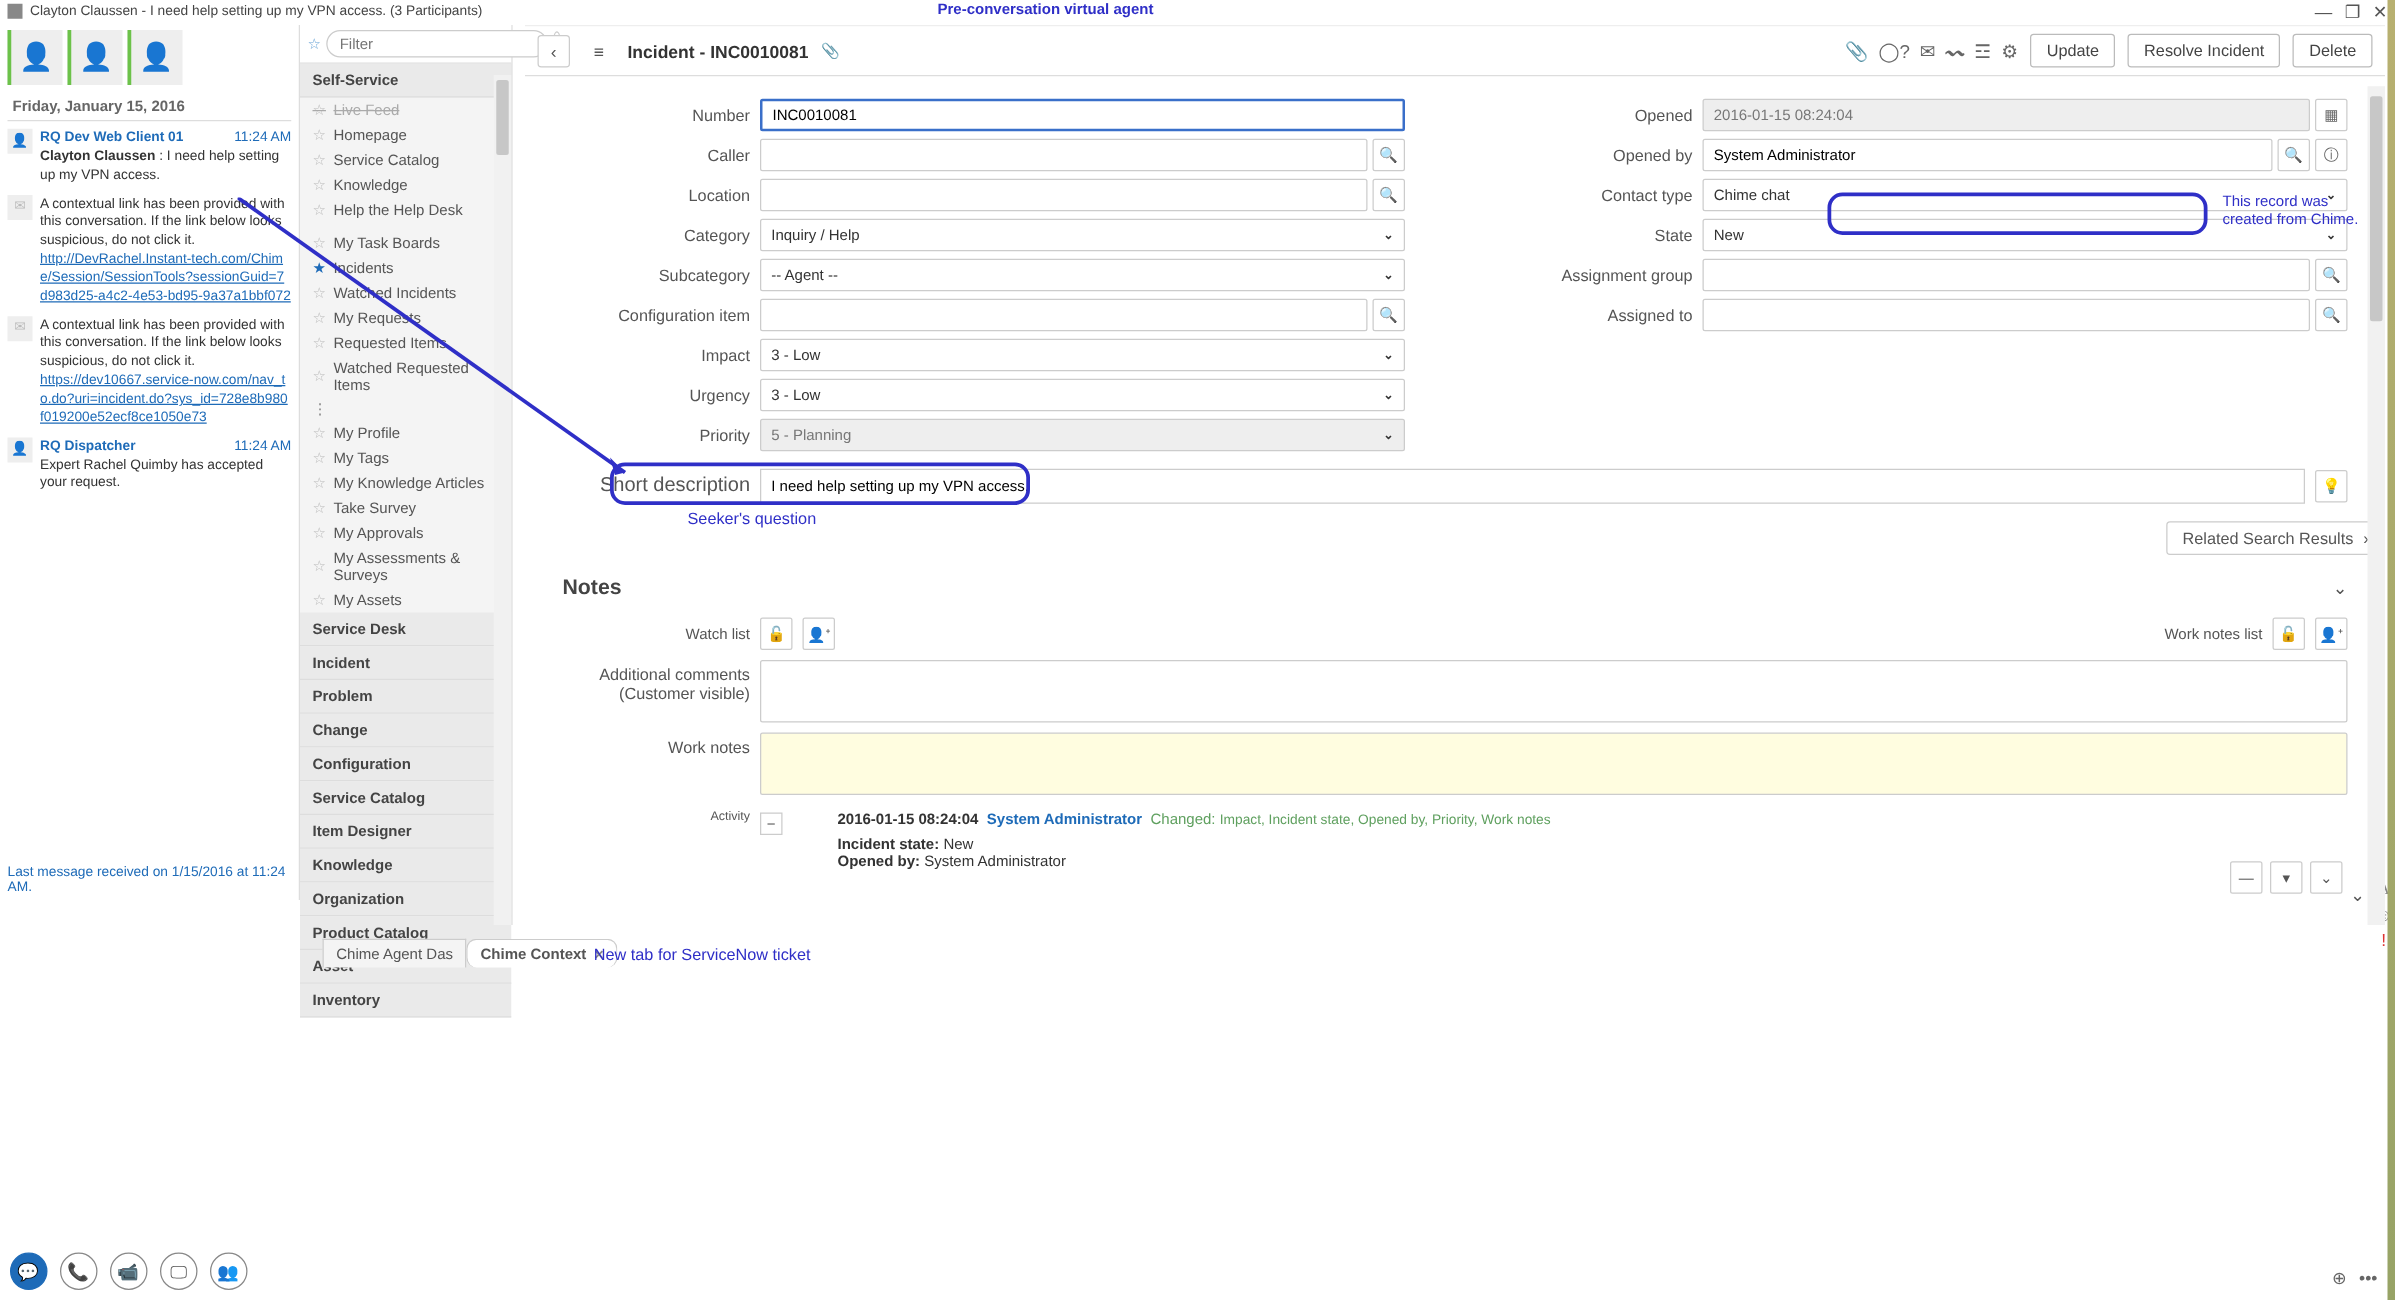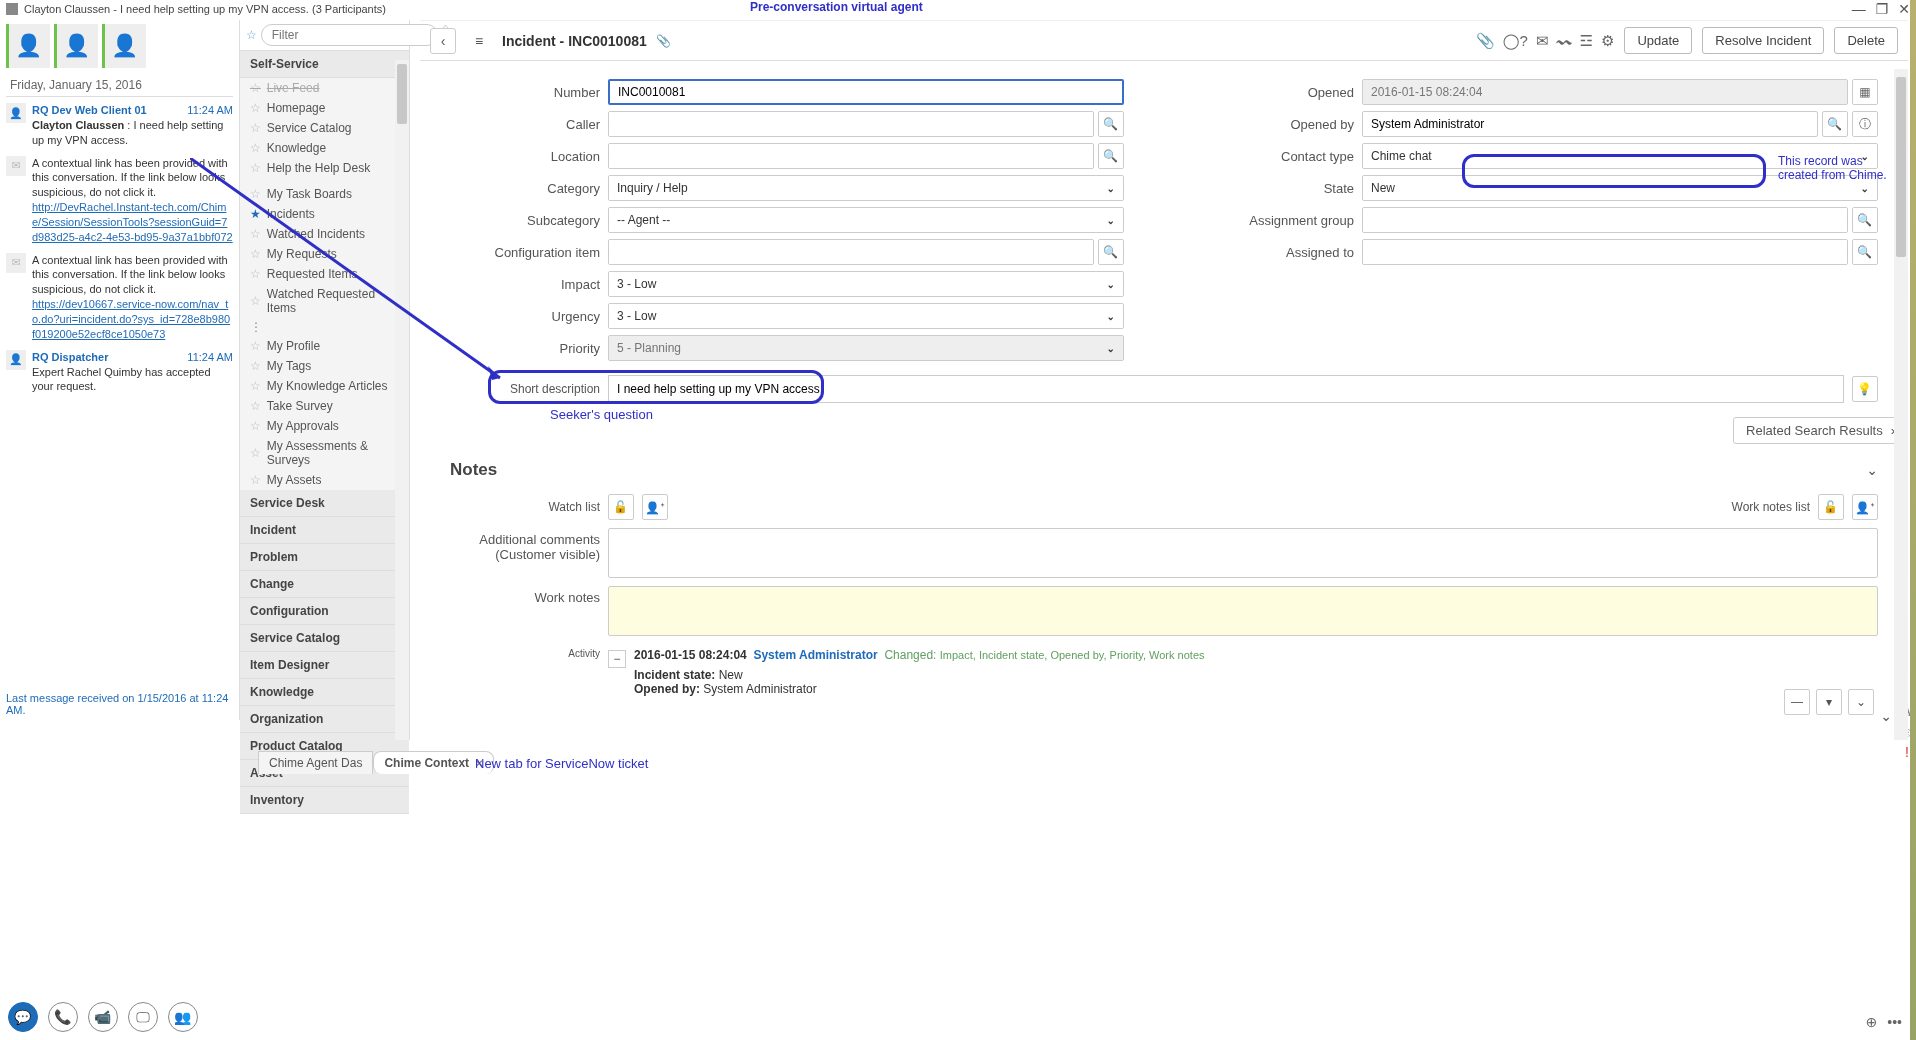--- a/index.html
+++ b/index.html
@@ -6,21 +6,21 @@
 body { font-family: "Segoe UI", Arial, sans-serif; font-size: 12px; color: #333; background: #fff; width: 1916px; height: 1040px; overflow: hidden; position: relative; }
 
 
 .title-bar { height: 18px; display:flex; align-items:center; padding: 0 6px; font-size:11px; color:#444;}
 .title-bar .app-icon { width:12px; height:12px; background:#888; margin-right:6px;}
 .title-bar .right { margin-left:auto; display:flex; gap:10px; font-size:14px; color:#555;}
 .title-bar .right span { cursor:pointer; }
 
 
 .chat-col { position:absolute; top:20px; left:0; width:240px; height:700px; border-right:1px solid #ddd; padding:4px 6px; overflow:hidden;}
-.chat-date { color:#666; font-size:12px; margin-bottom:4px; padding-left:4px;}
+.chat-date { color:#666; font-size:12px; margin-bottom:4px; padding-left:4px;font-weight:bold;}
 .avatar-row { display:flex; gap:4px; margin-bottom:10px;}
 .avatar { width:44px; height:44px; background:#eee; border-left:3px solid #6cc24a; display:flex; align-items:center; justify-content:center; color:#bbb; font-size:22px;}
 .chat-msg { display:flex; gap:6px; margin-bottom:8px; font-size:11px; line-height:1.35;}
 .chat-msg .av { width:20px; height:20px; background:#eee; flex:none; display:flex; align-items:center; justify-content:center; color:#bbb;}
 .chat-msg .body { flex:1;}
 .chat-msg .from { color:#1e6bb8; font-weight:bold; font-size:11px;}
 .chat-msg .time { float:right; color:#1e6bb8; font-size:11px;}
 .chat-msg a { color:#1e6bb8; text-decoration:underline; word-break:break-all;}
 .chat-footer { position:absolute; bottom:4px; left:6px; right:6px; color:#1e6bb8; font-size:11px;}
 .compose-icons { position:absolute; right:2px; top:704px; display:flex; flex-direction:column; gap:4px; color:#888; font-size:14px; align-items:center;}
@@ -61,21 +61,21 @@
 .form-row { display:flex; align-items:center; gap:8px;}
 .form-row label { width:150px; text-align:right; color:#555; font-size:13px;}
 .form-row .ctrl { flex:1; display:flex; gap:4px;}
 .form-row input, .form-row select, .form-row .select-like { flex:1; height:26px; border:1px solid #ccc; border-radius:2px; padding:0 8px; font-size:12px; background:#fff;}
 .select-like { display:flex; align-items:center; justify-content:space-between; cursor:pointer;}
 .select-like .chev { font-size:10px; color:#333; font-weight:bold;}
 .lookup-btn { width:26px; height:26px; border:1px solid #ccc; border-radius:2px; display:flex; align-items:center; justify-content:center; color:#666; font-size:12px;}
 .readonly { background:#eee!important; color:#777;}
 .number-input { border:2px solid #3a6fc9!important;}
 .short-desc-row { margin:4px 30px 0 30px; display:flex; align-items:center; gap:8px;}
-.short-desc-row label { width:150px; text-align:right; color:#555; font-size:12px;}
+.short-desc-row label { width:150px; text-align:right; color:#555; font-size:16px;}
 .short-desc-row input { flex:1; height:28px; border:1px solid #ccc; padding:0 8px; font-size:12px;}
 .short-desc-ring { position:absolute; border:3px solid #2f2fc7; border-radius:12px; pointer-events:none; left:488px; top:370px; width:336px; height:34px; z-index:6;}
 .contact-ring { position:absolute; border:3px solid #2f2fc7; border-radius:12px; pointer-events:none; right:150px; top:154px; width:304px; height:34px; z-index:6;}
 
 .related { margin:14px 0 16px 0; text-align:right;}
 .related-btn { display:inline-flex; align-items:center; gap:8px; border:1px solid #ccc; padding:5px 12px; border-radius:3px; color:#555; font-size:13px;}
 
 
 .notes-head { display:flex; justify-content:space-between; align-items:center; padding:0 30px; margin-bottom:10px;}
 .notes-head h2 { font-size:17px; color:#444; font-weight:600;}
@@ -86,21 +86,21 @@
 .notes-row .yellow { background:#fffde0;}
 .two-col-notes { display:flex;}
 .two-col-notes .half { flex:1; display:flex; align-items:center; gap:8px;}
 .two-col-notes .half.right { justify-content:flex-end;}
 .two-col-notes label { width:150px; text-align:right; color:#555;}
 .mini-btn { width:26px; height:26px; border:1px solid #ccc; border-radius:2px; display:flex; align-items:center; justify-content:center; font-size:12px; color:#555;}
 
 
 .activity { padding:8px 30px; display:flex; gap:8px;}
 .activity label { width:150px; text-align:right; color:#555; font-size:10px;}
-.activity .entry { flex:1; font-size:12px;}
+.activity .entry { flex:1; font-size:12px;margin-left:36px;}
 .activity .toggle { width:18px; height:18px; border:1px solid #ccc; display:flex; align-items:center; justify-content:center; font-size:12px; color:#555; margin-top:2px;}
 .activity .ts { font-weight:bold; color:#333;}
 .activity .who { color:#1e6bb8; font-weight:bold;}
 .activity .changed { color:#5fa05f;}
 .activity .fields { color:#5fa05f; font-size:11px;}
 .activity .kv .k { font-weight:bold;}
 .activity-right { position:absolute; right:34px; top:668px; display:flex; gap:6px;}
 
 
 .bottom-tabs { position:absolute; top:750px; left:258px; display:flex; gap:0; font-size:12px; align-items:flex-end;}

